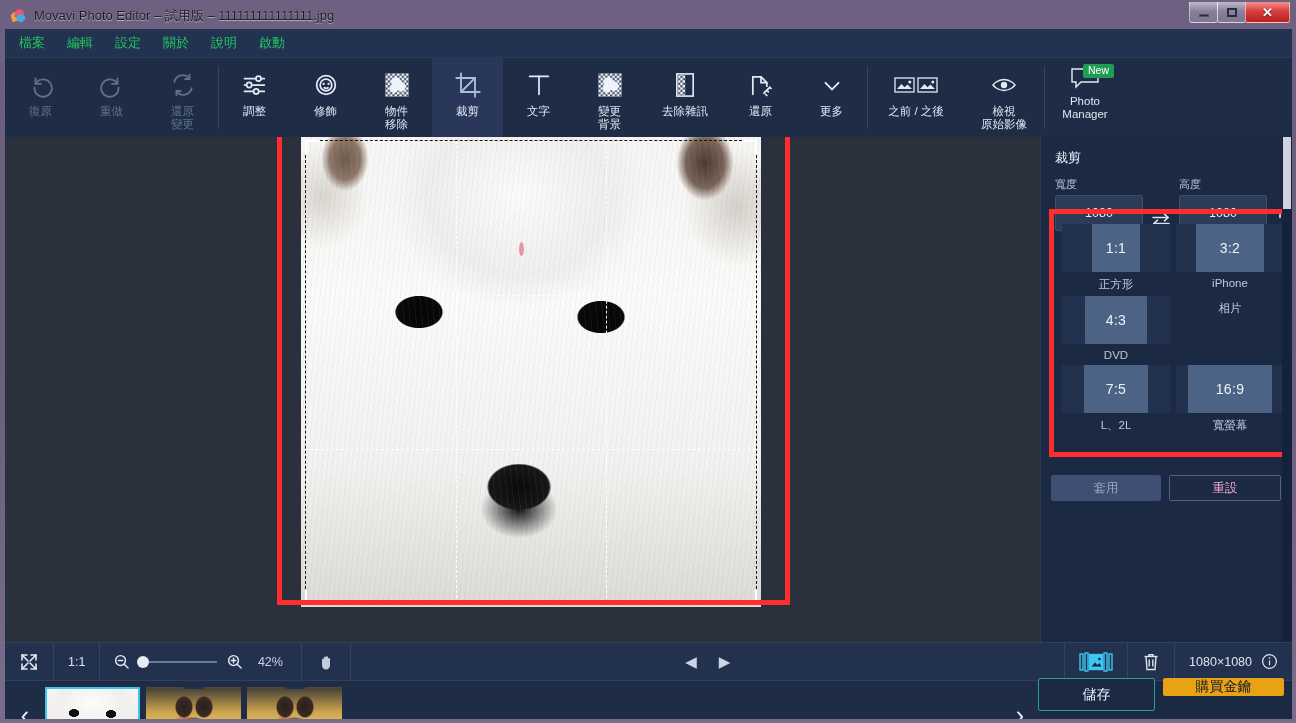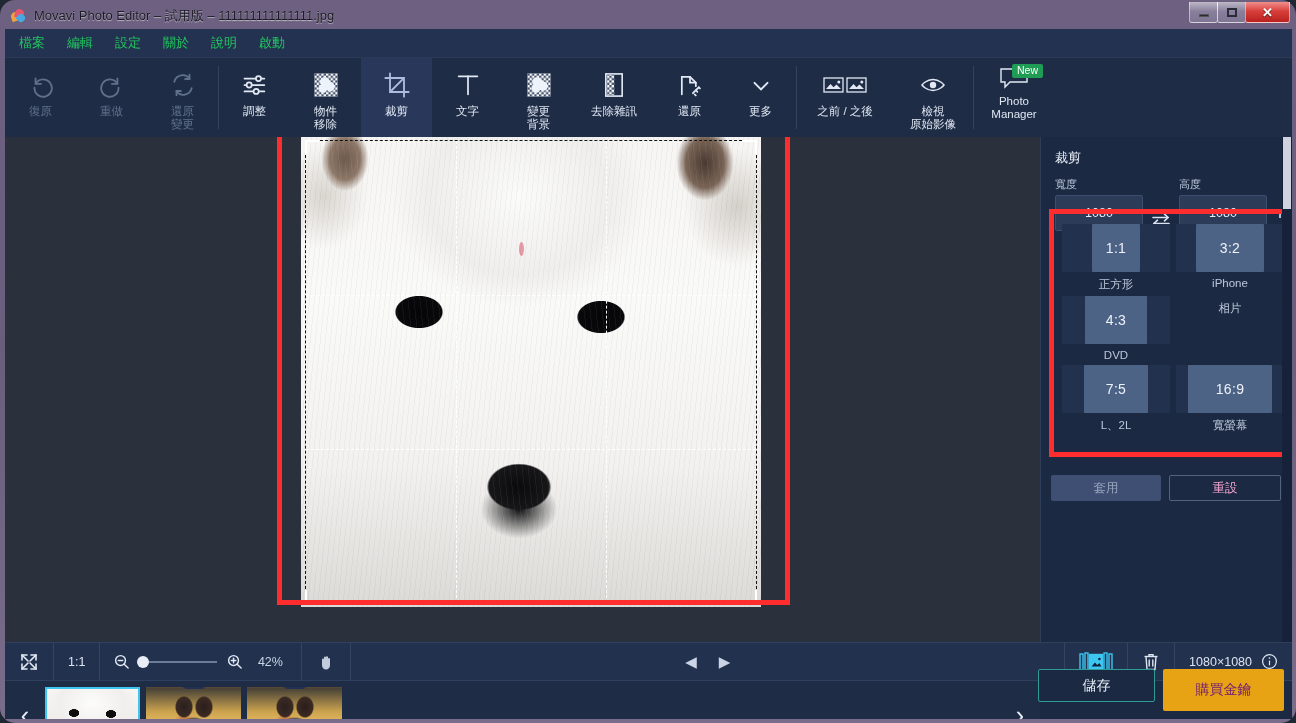--- a/index.html
+++ b/index.html
@@ -9,21 +9,20 @@
     overflow: hidden;
     background: #1f2733;
   }
 
   
   #app {
     position: relative;
     width: 1296px; height: 723px;
     background: linear-gradient(180deg,#6d6081 0%,#6a5e7d 48%,#7a6d8c 100%);
     padding: 3px 4px 4px 5px;
-    border-radius: 15px;
   }
   #titlebar {
     position: relative;
     height: 26px;
     display: flex; align-items: center;
     padding-left: 6px;
   }
   #title-icon {
     width: 16px; height: 16px; margin-right: 7px;
     position: relative; flex: 0 0 auto;
@@ -295,22 +294,22 @@
   #footer-btns {
     position:absolute; right:8px; bottom:8px;
     display:flex; gap:8px; z-index:5;
   }
   #save-btn {
     width:117px; height:33px; border:1px solid #2e9c92;
     background:#1b2942; color:#eaf0f9; font-size:14px;
     display:flex; align-items:center; justify-content:center; border-radius:2px;
   }
   #buy-btn {
-    width:121px; height:42px; background:#e8a314;
-    color:#701a75; font-size:14px; border-radius:2px;
+    width:121px; height:18px; background:#e8a314;
+    color:#0f172a; font-size:14px; border-radius:2px;
     display:flex; align-items:center; justify-content:center;
   }
 </style>
 </head>
 <body>
 
 <div id="app">
 
   <div id="titlebar">
     <div id="title-icon">
@@ -387,20 +386,32 @@
               <circle cx="15" cy="6.5" r="2.2" fill="#1e2c46"></circle>
             <line x1="3" y1="12" x2="20" y2="12"></line>
               <circle cx="7" cy="12" r="2.2" fill="#1e2c46"></circle>
             <line x1="3" y1="17.5" x2="20" y2="17.5"></line>
               <circle cx="13" cy="17.5" r="2.2" fill="#1e2c46"></circle>
           </svg>
         </span>
         <span class="lbl">調整</span>
       </div>
 
+      <div class="tool">
+        <span class="ico">
+          <svg width="28" height="28" viewBox="0 0 24 24" fill="none" stroke="#e2e9f5" stroke-width="1.5">
+            <path d="M4 12a8 8 0 1 1 16 0a8 8 0 0 1-16 0z"></path>
+            <path d="M7 12a5 5 0 0 1 10 0a5 5 0 0 1-10 0z"></path>
+            <circle cx="10" cy="11" r="1" fill="#e2e9f5" stroke="none"></circle>
+            <circle cx="14.2" cy="11" r="1" fill="#e2e9f5" stroke="none"></circle>
+            <path d="M10.5 14.3q1.6 1.1 3.2 0" stroke-linecap="round"></path>
+          </svg>
+        </span>
+        <span class="lbl">修飾</span>
+      </div>
 
       <div class="tool">
         <span class="ico">
           <svg width="28" height="28" viewBox="0 0 24 24">
             <defs>
                 <pattern id="chk" width="4" height="4" patternUnits="userSpaceOnUse">
               <rect width="4" height="4" fill="#ffffff"></rect>
                   <rect width="2" height="2" fill="#43526d"></rect>
               <rect x="2" y="2" width="2" height="2" fill="#43526d"></rect>
                 </pattern>

